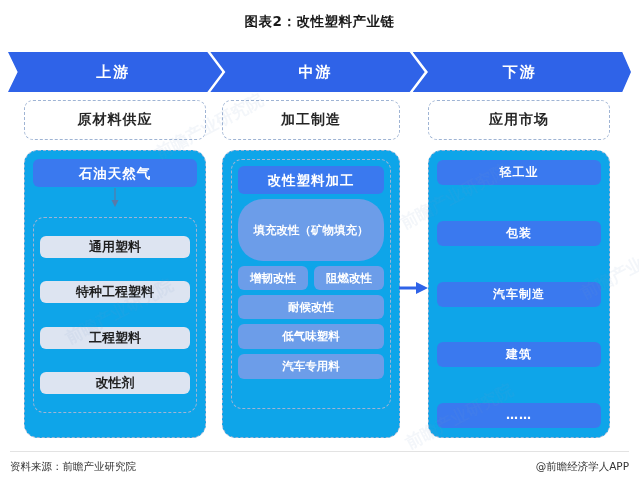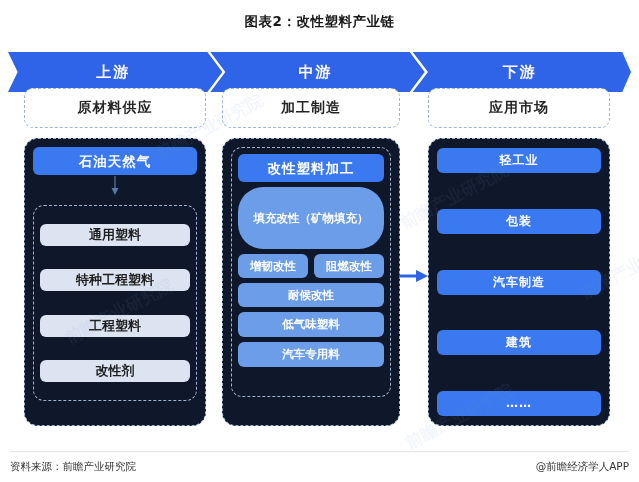--- a/index.html
+++ b/index.html
@@ -60,21 +60,21 @@
     width: 220px;
     margin-left: -12px;
     background: #2f63e8;
     clip-path: polygon(0 0, 96% 0, 100% 50%, 96% 100%, 0 100%, 7% 50%);
   }
   .chev span { transform: translateX(-2px); }
 
   
   .columns {
     position: absolute;
-    top: 88px;
+    top: 100px;
     left: 0;
     width: 639px;
     height: 335px;
   }
   .col {
     position: absolute;
     top: 0;
   }
   .col-up   { left: 24px;  width: 182px; }
   .col-mid  { left: 222px; width: 178px; }
@@ -91,21 +91,21 @@
     font-size: 14px;
     font-weight: bold;
     color: #262626;
     letter-spacing: 1px;
   }
 
   .outer-box {
     margin-top: 10px;
     border: 1.3px dashed #9fb4d4;
     border-radius: 14px;
-    background: #0f172a;
+    background: #0ea5e9;
     padding: 8px 8px 10px 8px;
     box-sizing: border-box;
   }
   .col-up .outer-box   { height: 288px; }
   .col-mid .outer-box  { height: 288px; }
   .col-down .outer-box { height: 288px; }
 
   .inner-box {
     border: 1.3px dashed #9fb4d4;
     border-radius: 11px;

